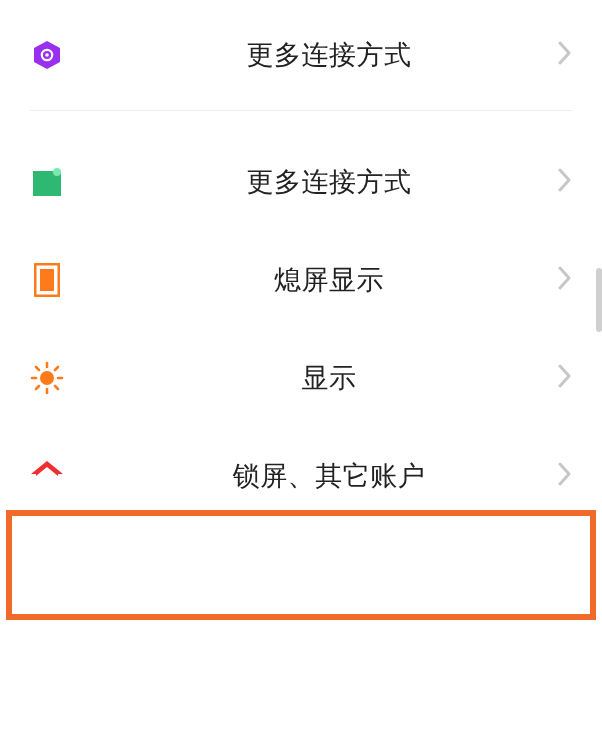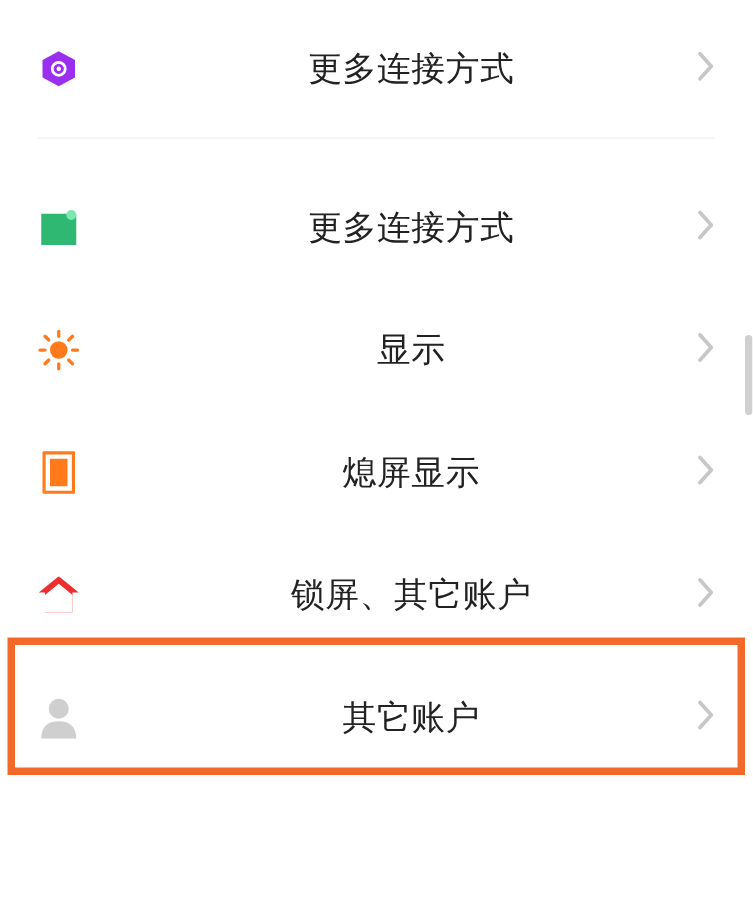--- a/index.html
+++ b/index.html
@@ -97,20 +97,35 @@
     <span class="label">更多连接方式</span>
     <span class="chevron">
       <svg width="14" height="24" viewBox="0 0 14 24">
           <path d="M2 2 L11 12 L2 22" fill="none" stroke="#c7c7c7" stroke-width="3" stroke-linecap="round" stroke-linejoin="round"></path>
         </svg>
     </span>
   </div>
 
   <div class="row">
     <span class="icon-slot">
+      <svg width="26" height="34" viewBox="0 0 26 34">
+        <rect x="1" y="1" width="24" height="32" rx="1" fill="none" stroke="#ff7a1a" stroke-width="3"></rect>
+        <rect x="6" y="6" width="14" height="22" fill="#ff7a1a"></rect>
+      </svg>
+    </span>
+    <span class="label">熄屏显示</span>
+    <span class="chevron">
+      <svg width="14" height="24" viewBox="0 0 14 24">
+          <path d="M2 2 L11 12 L2 22" fill="none" stroke="#c7c7c7" stroke-width="3" stroke-linecap="round" stroke-linejoin="round"></path>
+        </svg>
+    </span>
+  </div>
+
+  <div class="row">
+    <span class="icon-slot">
       <svg width="34" height="34" viewBox="0 0 34 34">
         <circle cx="17" cy="17" r="7" fill="#ff7a1a"></circle>
         <g stroke="#ff7a1a" stroke-width="2.6" stroke-linecap="round">
           <line x1="17" y1="2" x2="17" y2="6"></line>
           <line x1="17" y1="28" x2="17" y2="32"></line>
           <line x1="2" y1="17" x2="6" y2="17"></line>
           <line x1="28" y1="17" x2="32" y2="17"></line>
           <line x1="6" y1="6" x2="9" y2="9"></line>
           <line x1="25" y1="25" x2="28" y2="28"></line>
           <line x1="6" y1="28" x2="9" y2="25"></line>
@@ -121,60 +136,31 @@
     <span class="label">显示</span>
     <span class="chevron">
       <svg width="14" height="24" viewBox="0 0 14 24">
           <path d="M2 2 L11 12 L2 22" fill="none" stroke="#c7c7c7" stroke-width="3" stroke-linecap="round" stroke-linejoin="round"></path>
         </svg>
     </span>
   </div>
 
   <div class="row">
     <span class="icon-slot">
-      <svg width="26" height="34" viewBox="0 0 26 34">
-        <rect x="1" y="1" width="24" height="32" rx="1" fill="none" stroke="#ff7a1a" stroke-width="3"></rect>
-        <rect x="6" y="6" width="14" height="22" fill="#ff7a1a"></rect>
-      </svg>
-    </span>
-    <span class="label">熄屏显示</span>
-    <span class="chevron">
-      <svg width="14" height="24" viewBox="0 0 14 24">
-          <path d="M2 2 L11 12 L2 22" fill="none" stroke="#c7c7c7" stroke-width="3" stroke-linecap="round" stroke-linejoin="round"></path>
-        </svg>
-    </span>
-  </div>
-
-  <div class="row">
-    <span class="icon-slot">
       <svg width="34" height="30" viewBox="0 0 34 30">
         <polygon points="17,0 33,13 28,13 28,29 6,29 6,13 1,13" fill="#ef2f2f"></polygon>
         <polygon points="17,6 28,15 28,29 6,29 6,15" fill="#ffffff"></polygon>
       </svg>
     </span>
     <span class="label">锁屏、其它账户</span>
     <span class="chevron">
       <svg width="14" height="24" viewBox="0 0 14 24">
           <path d="M2 2 L11 12 L2 22" fill="none" stroke="#c7c7c7" stroke-width="3" stroke-linecap="round" stroke-linejoin="round"></path>
         </svg>
     </span>
   </div>
 
 
-  <div class="row">
-    <span class="icon-slot">
-      <svg width="32" height="34" viewBox="0 0 32 34">
-        <circle cx="16" cy="10" r="8" fill="#cfcfcf"></circle>
-        <path d="M2 34 Q2 20 16 20 Q30 20 30 34 Z" fill="#cfcfcf"></path>
-      </svg>
-    </span>
-    <span class="label">其它账户</span>
-    <span class="chevron">
-      <svg width="14" height="24" viewBox="0 0 14 24">
-          <path d="M2 2 L11 12 L2 22" fill="none" stroke="#c7c7c7" stroke-width="3" stroke-linecap="round" stroke-linejoin="round"></path>
-        </svg>
-    </span>
-  </div>
 
 </div>
 
 <div class="highlight-box"></div>
 <div class="scrollbar-thumb"></div>
 
 </body></html>

